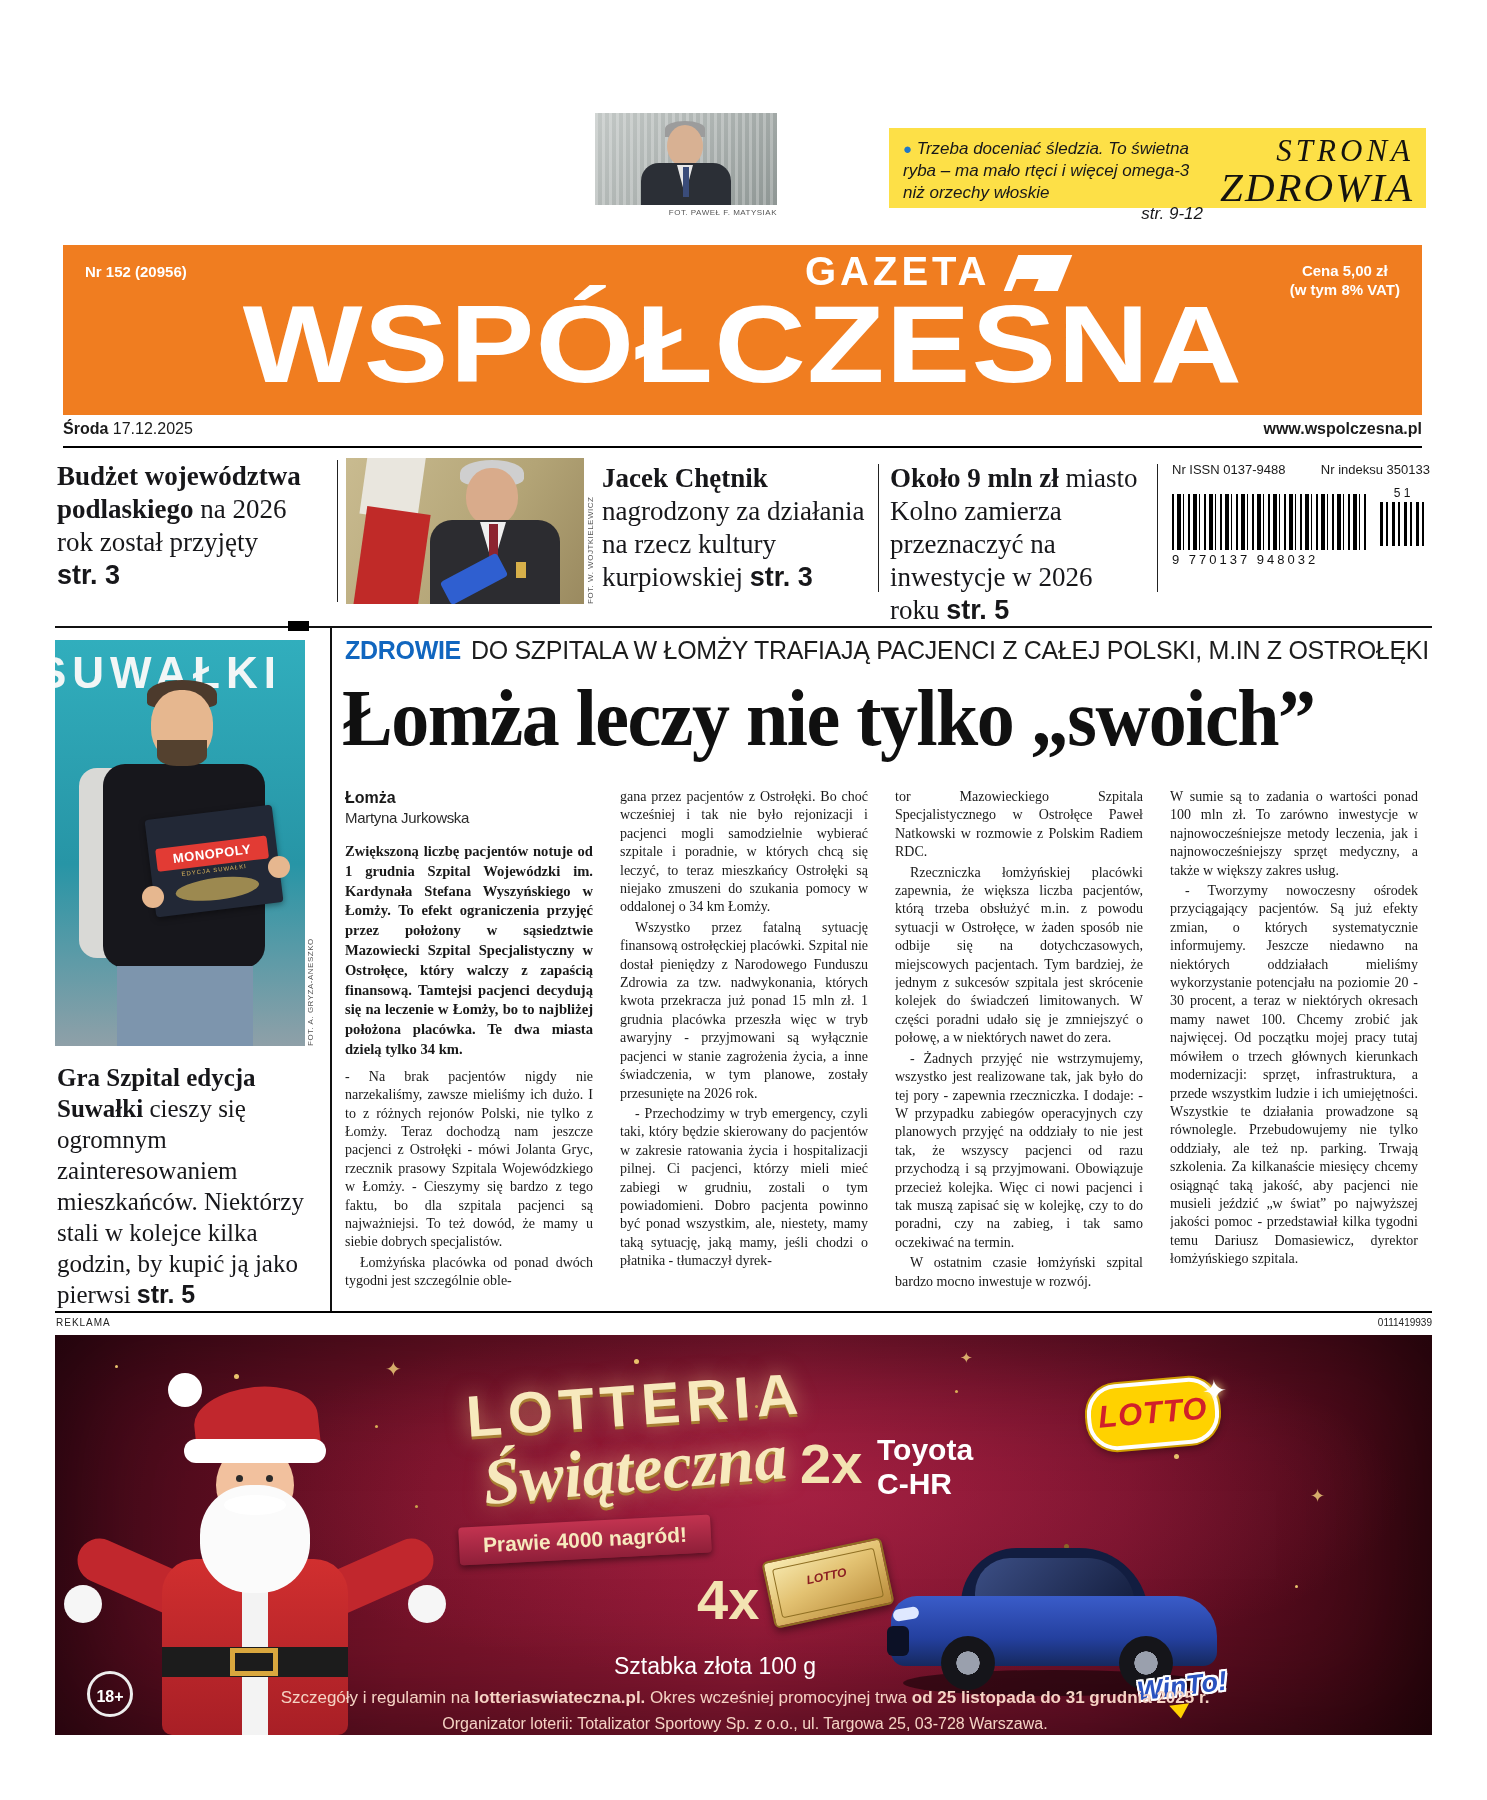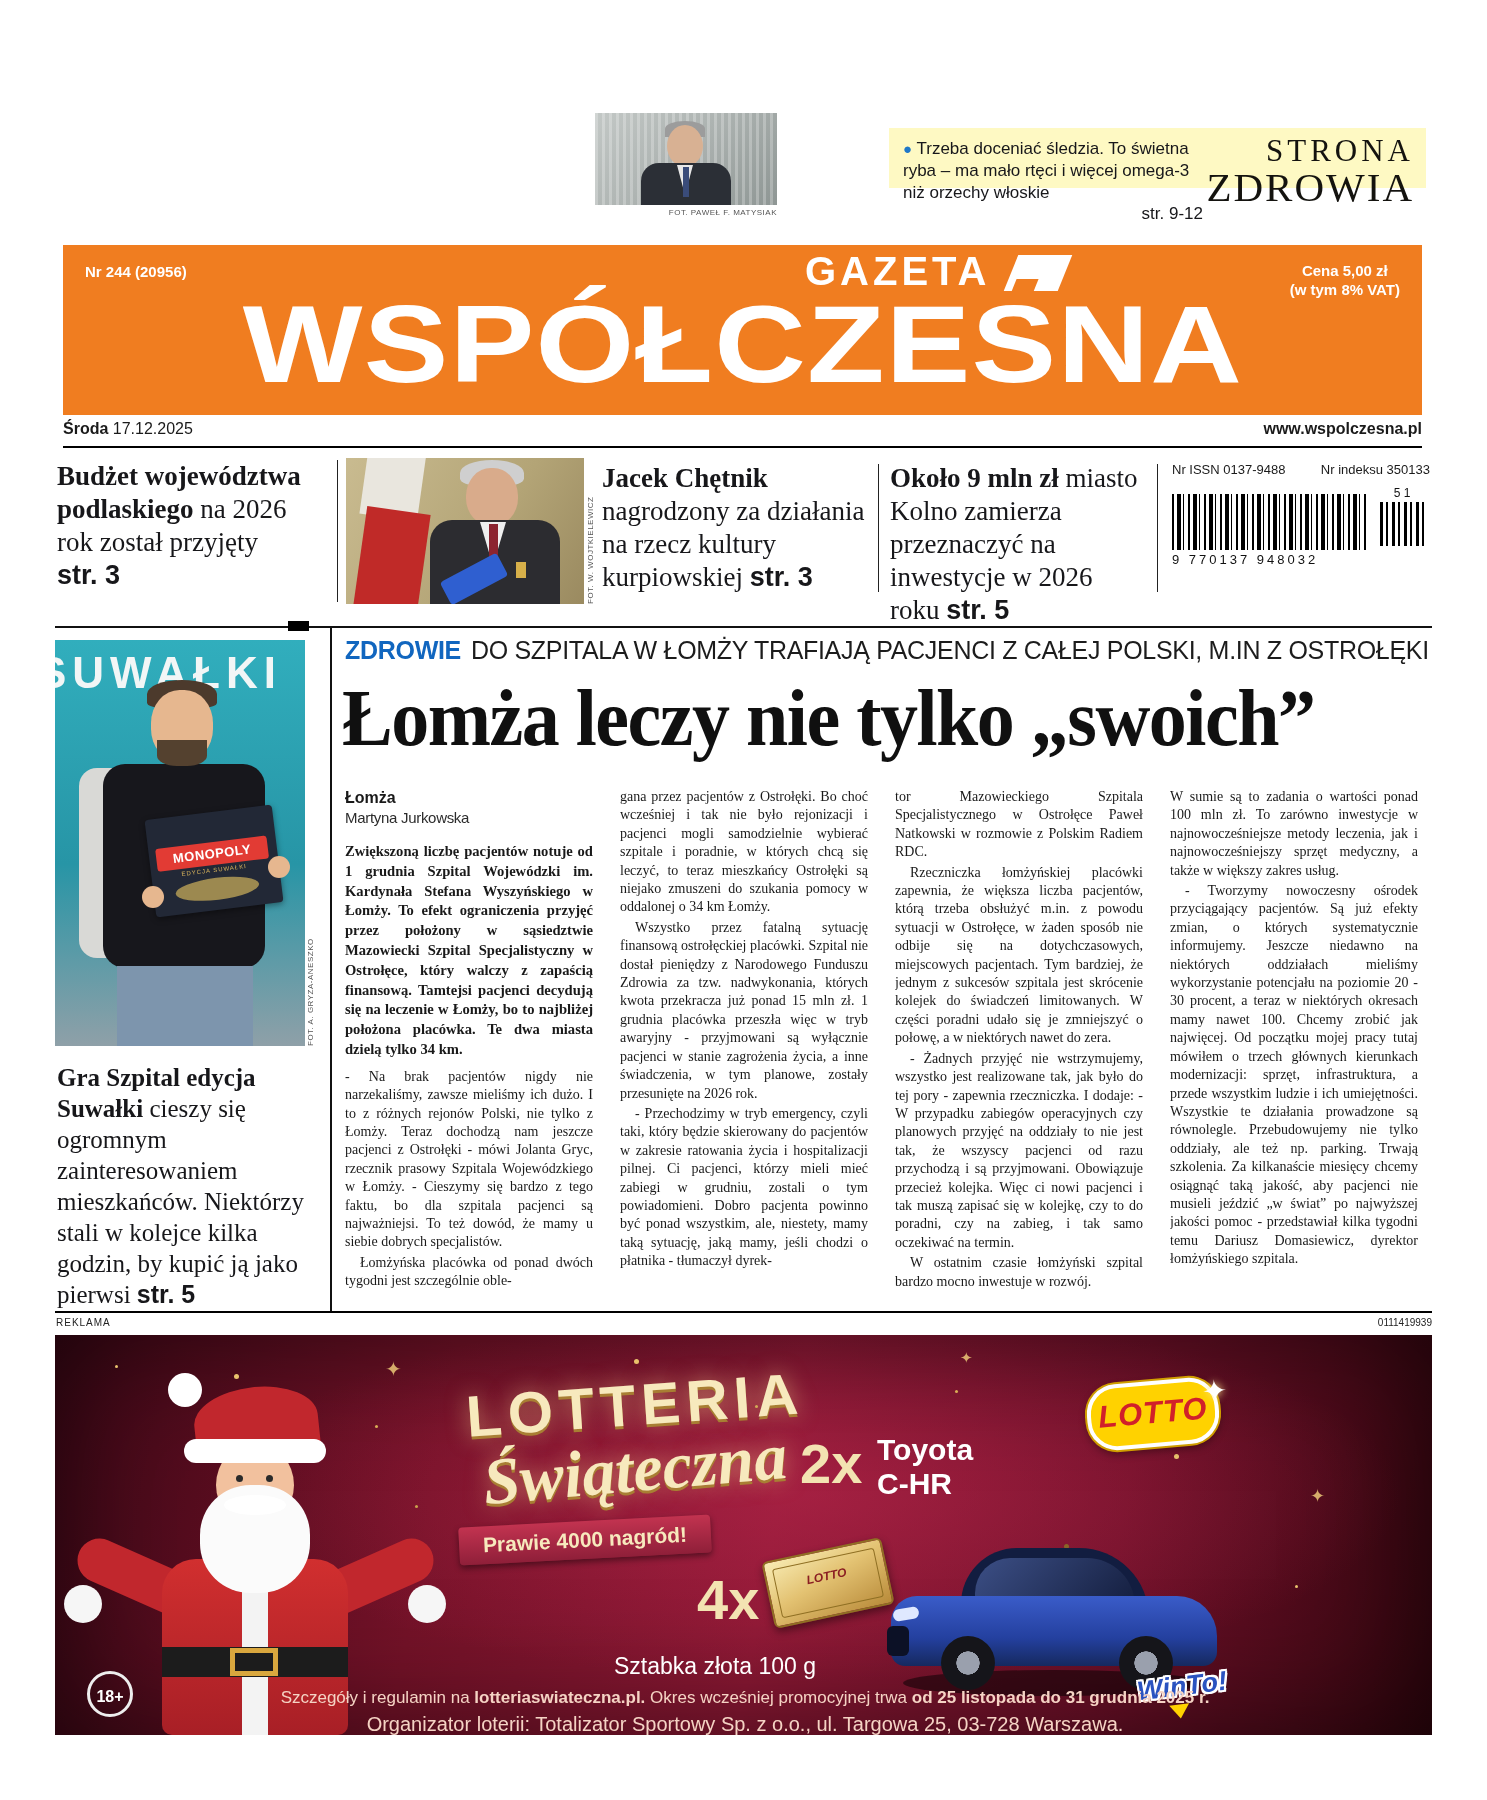--- a/index.html
+++ b/index.html
@@ -14,21 +14,21 @@
       font-family:"Liberation Serif",serif;font-size:28px;line-height:37px;color:#161616;}
   .photoA{left:595px;top:113px;width:182px;height:92px;overflow:hidden;
       background:linear-gradient(135deg,#c3c8c6 0%,#aeb4b2 45%,#8e9694 100%);}
   .photoA .pat{position:absolute;inset:0;background:repeating-linear-gradient(90deg,rgba(255,255,255,.25) 0 3px,rgba(0,0,0,0) 3px 7px);}
   .photoA .head{position:absolute;left:72px;top:12px;width:36px;height:42px;border-radius:50%;background:#d8b193;}
   .photoA .hair{position:absolute;left:70px;top:8px;width:40px;height:16px;border-radius:50% 50% 0 0;background:#9c9c9c;}
   .photoA .suit{position:absolute;left:46px;top:50px;width:90px;height:46px;border-radius:18px 18px 0 0;background:#2b2f36;}
   .photoA .shirt{position:absolute;left:82px;top:52px;width:16px;height:30px;background:#e8e8e8;clip-path:polygon(0 0,100% 0,50% 100%);}
   .photoA .tie{position:absolute;left:88px;top:54px;width:6px;height:30px;background:#3a4c7a;}
   .creditA{left:595px;top:208px;width:182px;text-align:right;font-size:8px;color:#555;letter-spacing:.5px;}
-  .health-box{left:889px;top:128px;width:537px;height:60px;background:#fef9c3;}
+  .health-box{left:889px;top:128px;width:537px;height:80px;background:#fde047;font-style:italic;}
   .hb-text{position:absolute;left:14px;top:10px;width:300px;font-size:17px;line-height:22px;color:#17171a;}
   .hb-bullet{color:#1f78c8;font-size:15px;}
   .hb-page{position:absolute;left:214px;top:76px;width:100px;text-align:right;font-size:17px;color:#17171a;}
   .hb-logo{position:absolute;right:12px;top:6px;text-align:right;font-family:"Liberation Serif",serif;color:#14130f;}
   .hb-logo .l1{font-size:31px;line-height:33px;letter-spacing:4px;}
   .hb-logo .l2{font-size:41px;line-height:40px;letter-spacing:2px;}
 
   
   .masthead{left:63px;top:245px;width:1359px;height:170px;background:#f07d20;overflow:hidden;color:#fff;}
   .mh-issue{position:absolute;left:22px;top:18px;font-size:15px;font-weight:bold;}
@@ -176,21 +176,21 @@
   .car .hl{position:absolute;left:10px;top:68px;width:26px;height:12px;border-radius:6px;background:#dfe8ff;transform:rotate(-10deg);}
   .car .grill{position:absolute;left:4px;top:86px;width:22px;height:30px;border-radius:6px;background:#0c1126;}
   .car .wheel1{position:absolute;left:58px;top:96px;width:54px;height:54px;border-radius:50%;background:radial-gradient(circle,#9aa0ad 0 30%,#15151a 31%);}
   .car .wheel2{position:absolute;left:236px;top:96px;width:54px;height:54px;border-radius:50%;background:radial-gradient(circle,#9aa0ad 0 30%,#15151a 31%);}
   .winto{position:absolute;left:1082px;top:336px;transform:rotate(-7deg);font-weight:bold;font-style:italic;font-size:27px;color:#2a53c0;
       text-shadow:-2px 0 #fff,2px 0 #fff,0 -2px #fff,0 2px #fff,-2px -2px #fff,2px 2px #fff,-2px 2px #fff,2px -2px #fff;}
   .winto:after{content:"";position:absolute;left:30px;bottom:-16px;width:0;height:0;border-left:10px solid transparent;border-right:10px solid transparent;border-top:14px solid #ffd200;}
   .age{position:absolute;left:32px;top:336px;width:46px;height:46px;border:3px solid #eeeeee;border-radius:50%;
       text-align:center;line-height:46px;font-weight:bold;font-size:16px;color:#fff;box-sizing:border-box;}
   .fineprint{position:absolute;left:140px;top:350px;width:1100px;text-align:center;font-size:17px;line-height:26px;color:#f5d3c4;}
-  .fineprint .l2{font-size:20px;}
+  .fineprint .l2{font-size:16px;}
 </style>
 </head>
 <body>
 
 <div class="page">
 
 
   <div class="abs photoA">
     <div class="pat"></div>
       <div class="hair"></div>
@@ -207,21 +207,21 @@
       <span>Trzeba doceniać śledzia. To świetna ryba – ma mało rtęci i więcej omega-3 niż orzechy włoskie</span>
     </div>
     <div class="hb-page">str. 9-12</div>
     <div class="hb-logo">
       <div class="l1">STRONA</div>
       <div class="l2">ZDROWIA</div>
     </div>
   </div>
 
   <div class="abs masthead">
-    <div class="mh-issue">Nr 244 (20956)</div>
+    <div class="mh-issue">Nr 152 (20956)</div>
     <div class="mh-price">
       <span>Cena 5,00 zł</span><br>
       <span>(w tym 8% VAT)</span>
     </div>
     <div class="mh-gazeta">GAZETA</div>
     <div class="mh-slash"></div>
     <div class="mh-title">WSPÓŁCZESNA</div>
   </div>
 
   <div class="abs dateline">

